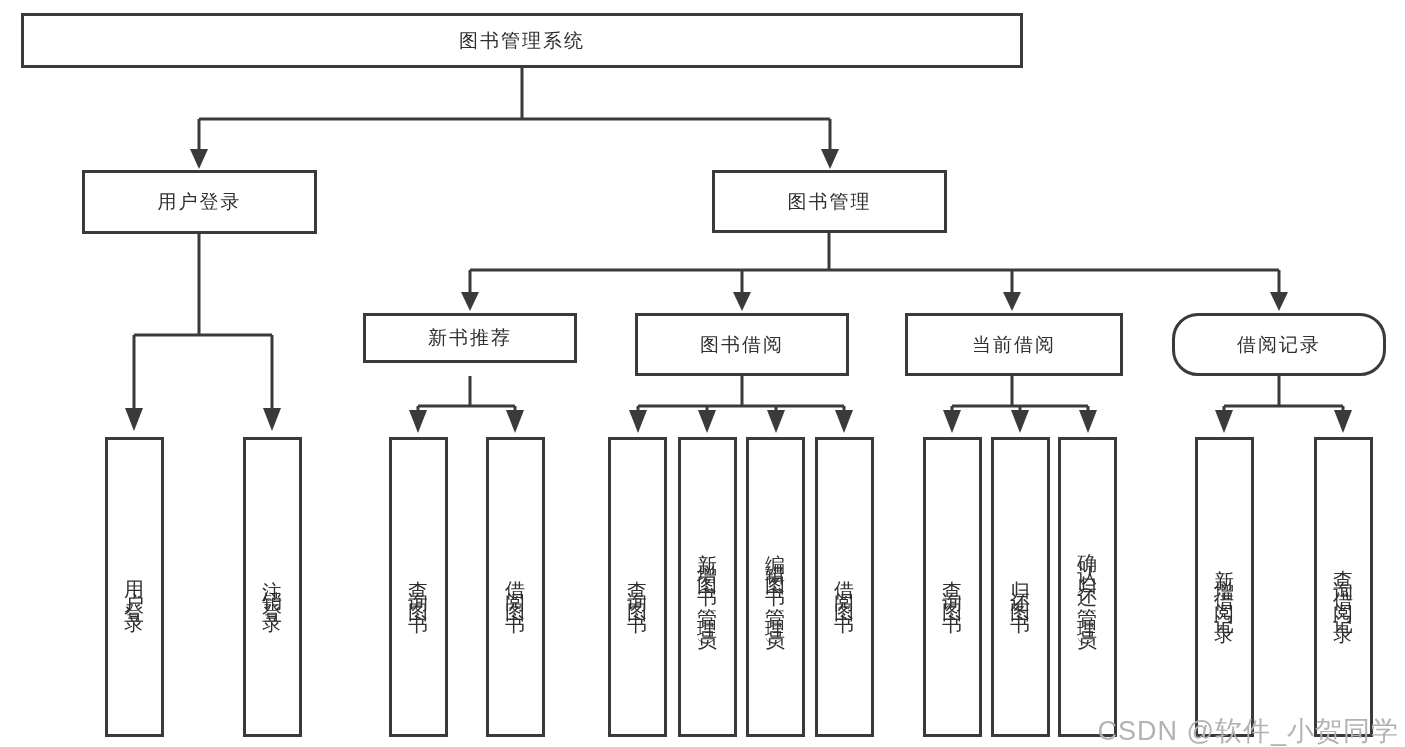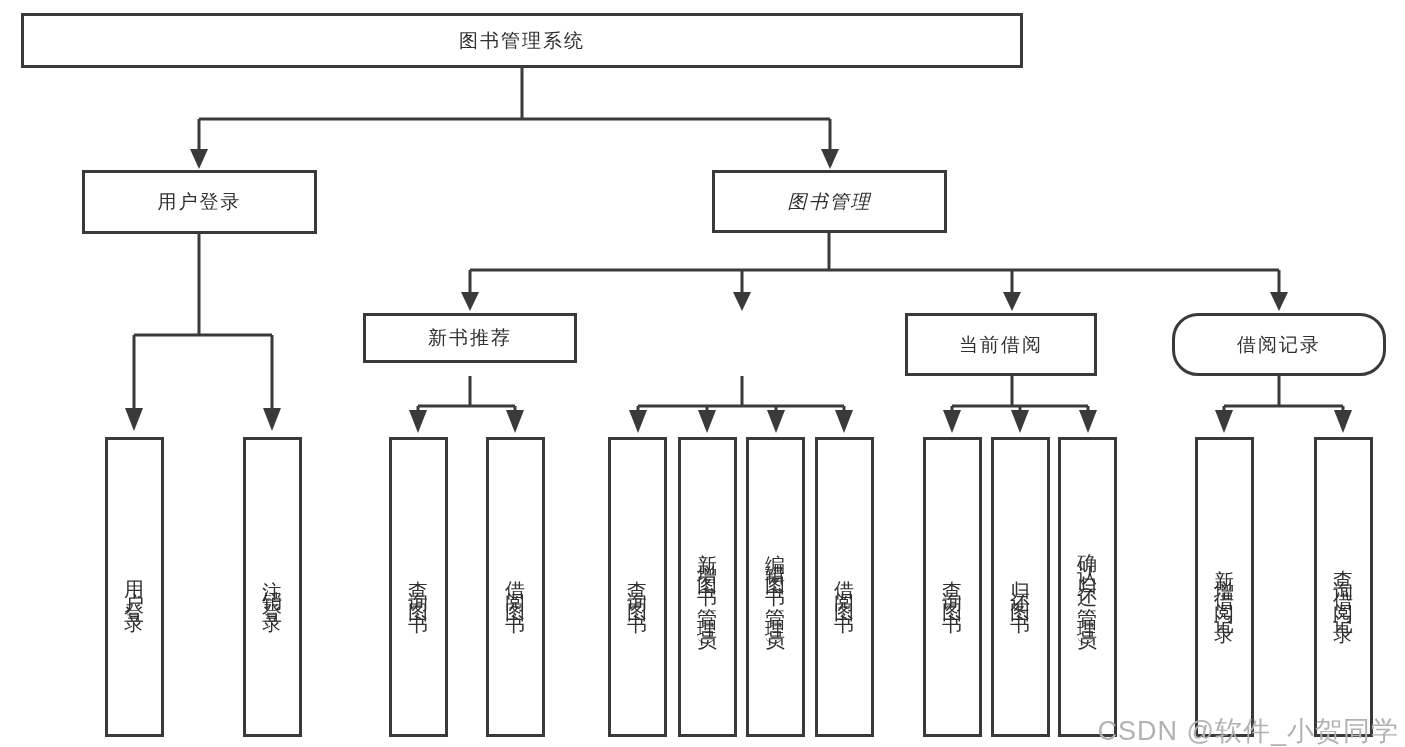--- a/index.html
+++ b/index.html
@@ -81,28 +81,31 @@
     </g>
   </svg>
 
   <div class="node" style="left:21px;top:13px;width:1002px;height:55px;">
     <span class="hlabel">图书管理系统</span>
   </div>
 
   <div class="node" style="left:82px;top:170px;width:235px;height:64px;">
     <span class="hlabel">用户登录</span>
   </div>
-  <div class="node" style="left:712px;top:170px;width:235px;height:63px;font-style:italic;">
+  <div class="node" style="left:712px;top:170px;width:235px;height:63px;">
     <span class="hlabel">图书管理</span>
   </div>
 
   <div class="node" style="left:363px;top:313px;width:214px;height:50px;">
     <span class="hlabel">新书推荐</span>
   </div>
-  <div class="node" style="left:905px;top:313px;width:192px;height:63px;">
+  <div class="node" style="left:635px;top:313px;width:214px;height:63px;">
+    <span class="hlabel">图书借阅</span>
+  </div>
+  <div class="node" style="left:905px;top:313px;width:218px;height:63px;">
     <span class="hlabel">当前借阅</span>
   </div>
   <div class="node" style="left:1172px;top:313px;width:214px;height:63px;border-radius:26px;">
     <span class="hlabel">借阅记录</span>
   </div>
 
   <div class="node vbox" style="left:105px;">
     <span class="vlabel">用户登录</span>
   </div>
   <div class="node vbox" style="left:243px;">

